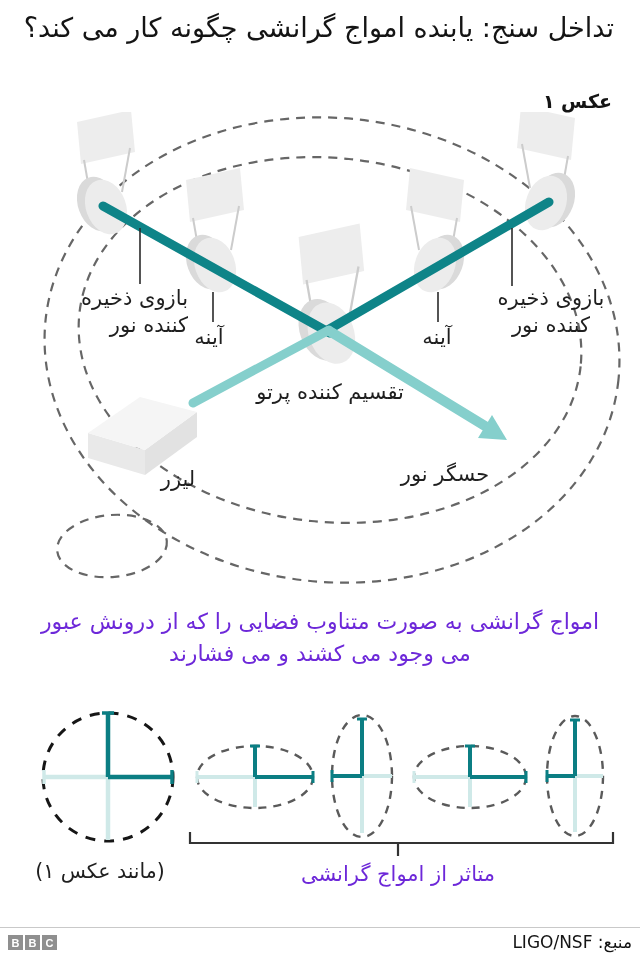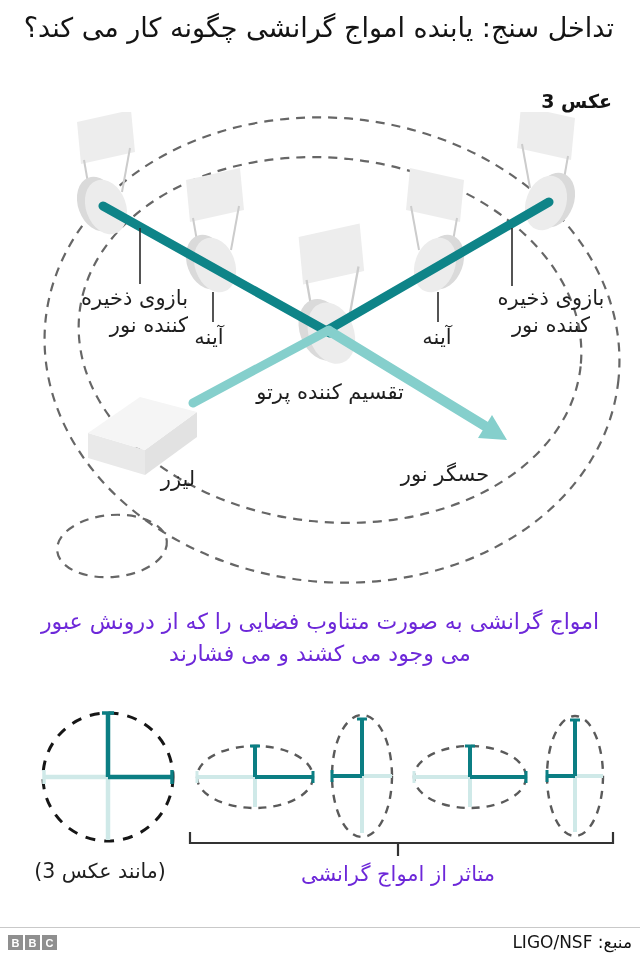--- a/index.html
+++ b/index.html
@@ -44,21 +44,21 @@
   }
   #source{
     top:932px;right:8px;direction:rtl;font-size:17px;color:#141414;
   }
 </style>
 </head>
 <body>
 
 <div id="title" class="abs">تداخل سنج: یابنده امواج گرانشی چگونه کار می کند؟</div>
 
-<div id="photo-label" class="abs">عکس 3</div>
+<div id="photo-label" class="abs">عکس ۱</div>
 
 <svg id="diagram-svg" class="abs" width="640" height="484" viewBox="0 0 640 484">
 
   <g fill="none" stroke="#666666" stroke-width="2.2" stroke-dasharray="9 7">
     <ellipse cx="332" cy="238" rx="288" ry="232" transform="rotate(6 332 238)"></ellipse>
     <ellipse cx="330" cy="228" rx="252" ry="182" transform="rotate(6 330 228)"></ellipse>
     <ellipse cx="112" cy="434" rx="55" ry="31" transform="rotate(-5 112 434)"></ellipse>
   </g>
 
   <defs>
@@ -169,21 +169,21 @@
     <line x1="570" y1="20" x2="580" y2="20" stroke="#0b7e83" stroke-width="3"></line>
   </g>
 
   <g fill="none" stroke="#333333" stroke-width="2.2">
     <polyline points="190,132 190,143 613,143 613,132"></polyline>
     <line x1="398" y1="143" x2="398" y2="156"></line>
   </g>
 </svg>
 
 <div id="label-no-wave" class="abs">
-  <div>(مانند عکس 3)</div>
+  <div>(مانند عکس ۱)</div>
 </div>
 <div id="label-affected" class="abs">متاثر از امواج گرانشی</div>
 
 <div id="footer-rule" class="abs"></div>
 <div id="bbc-logo" class="abs">
   <div class="bbc-box">B</div>
   <div class="bbc-box">B</div>
   <div class="bbc-box">C</div>
 </div>
 <div id="source" class="abs">منبع: LIGO/NSF</div>

